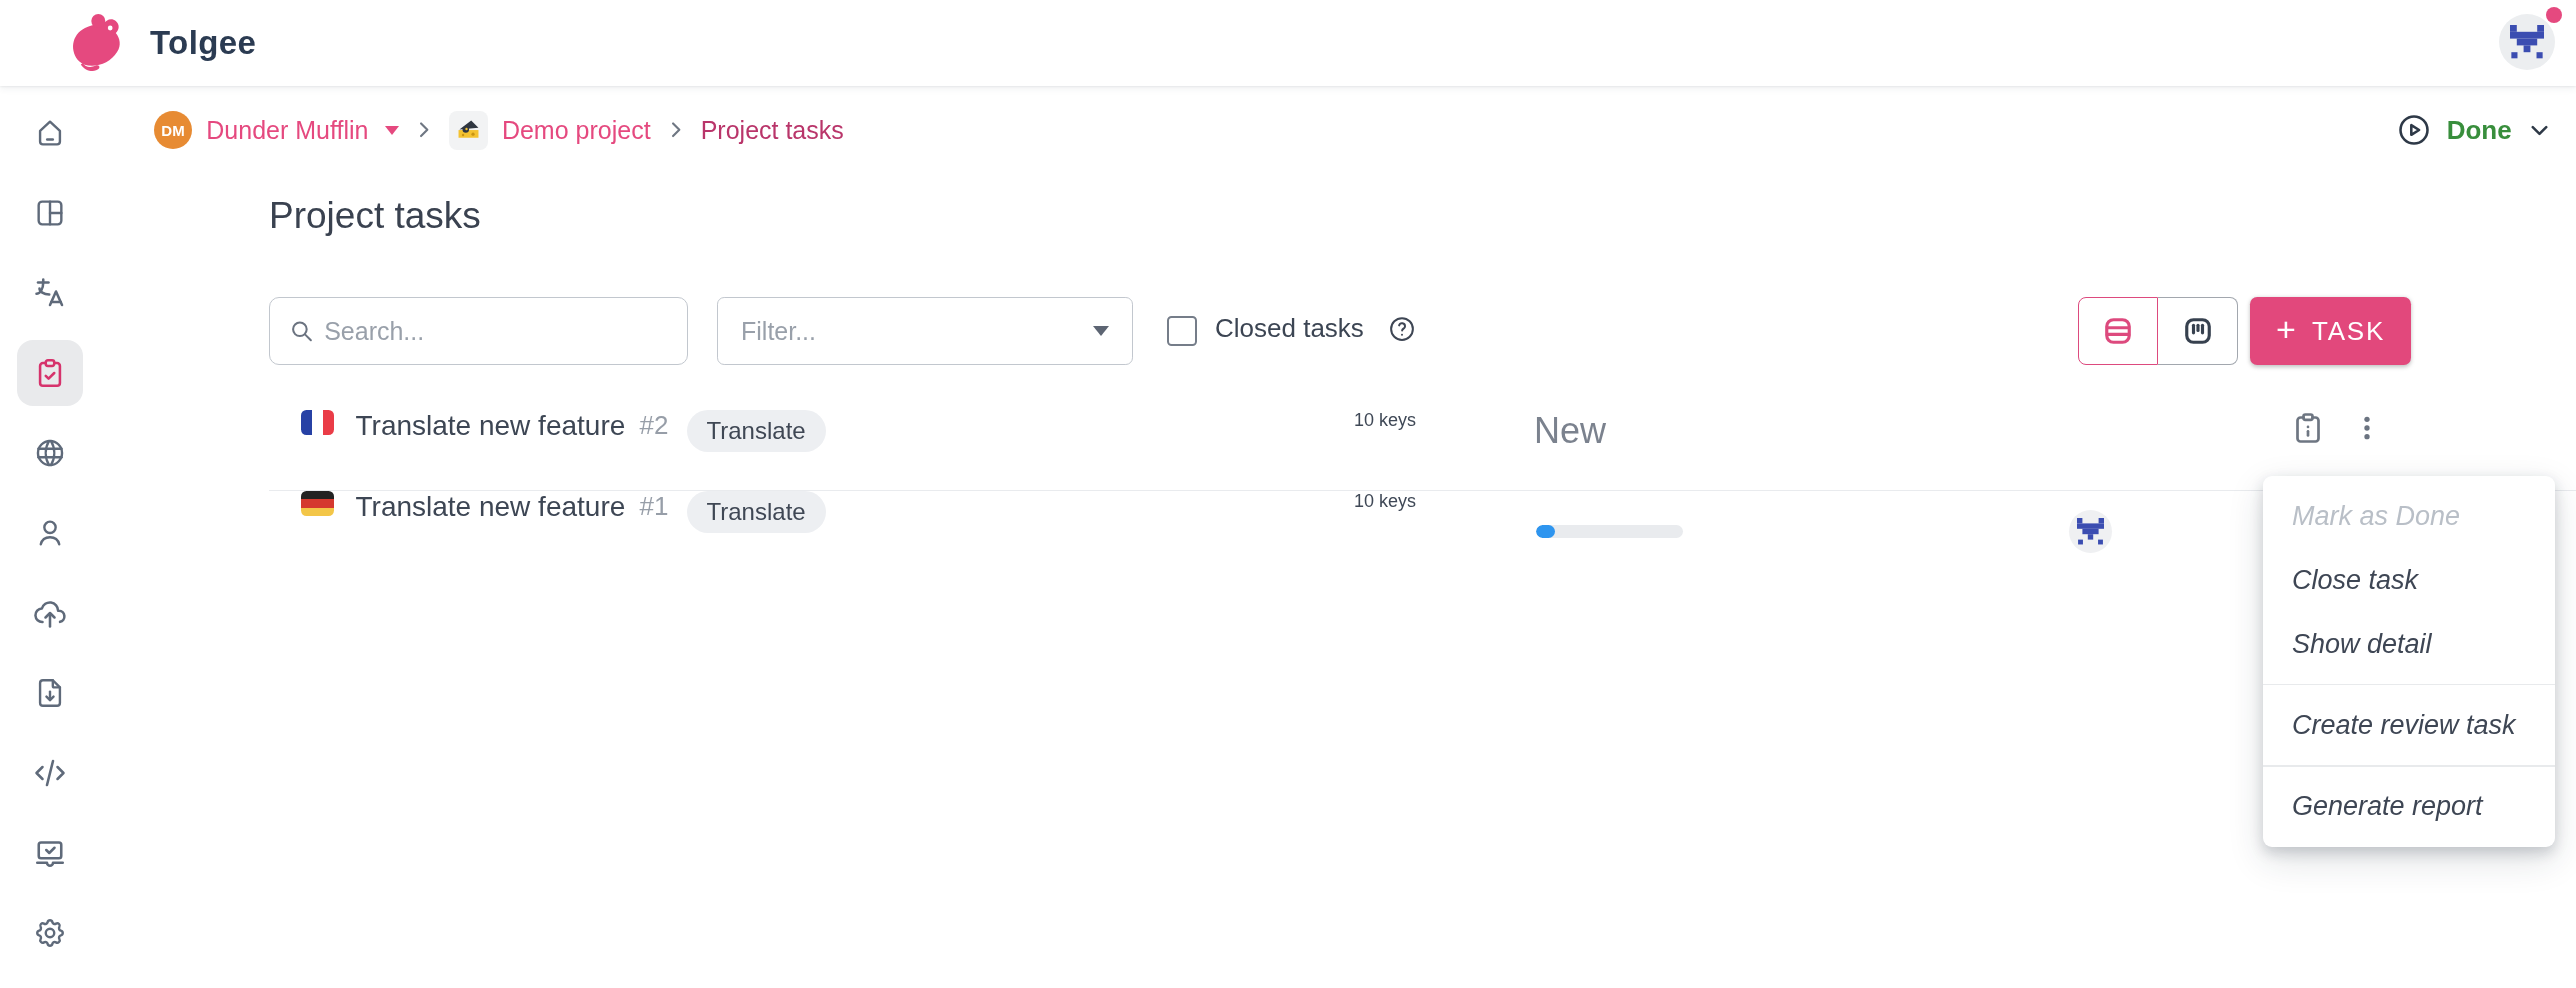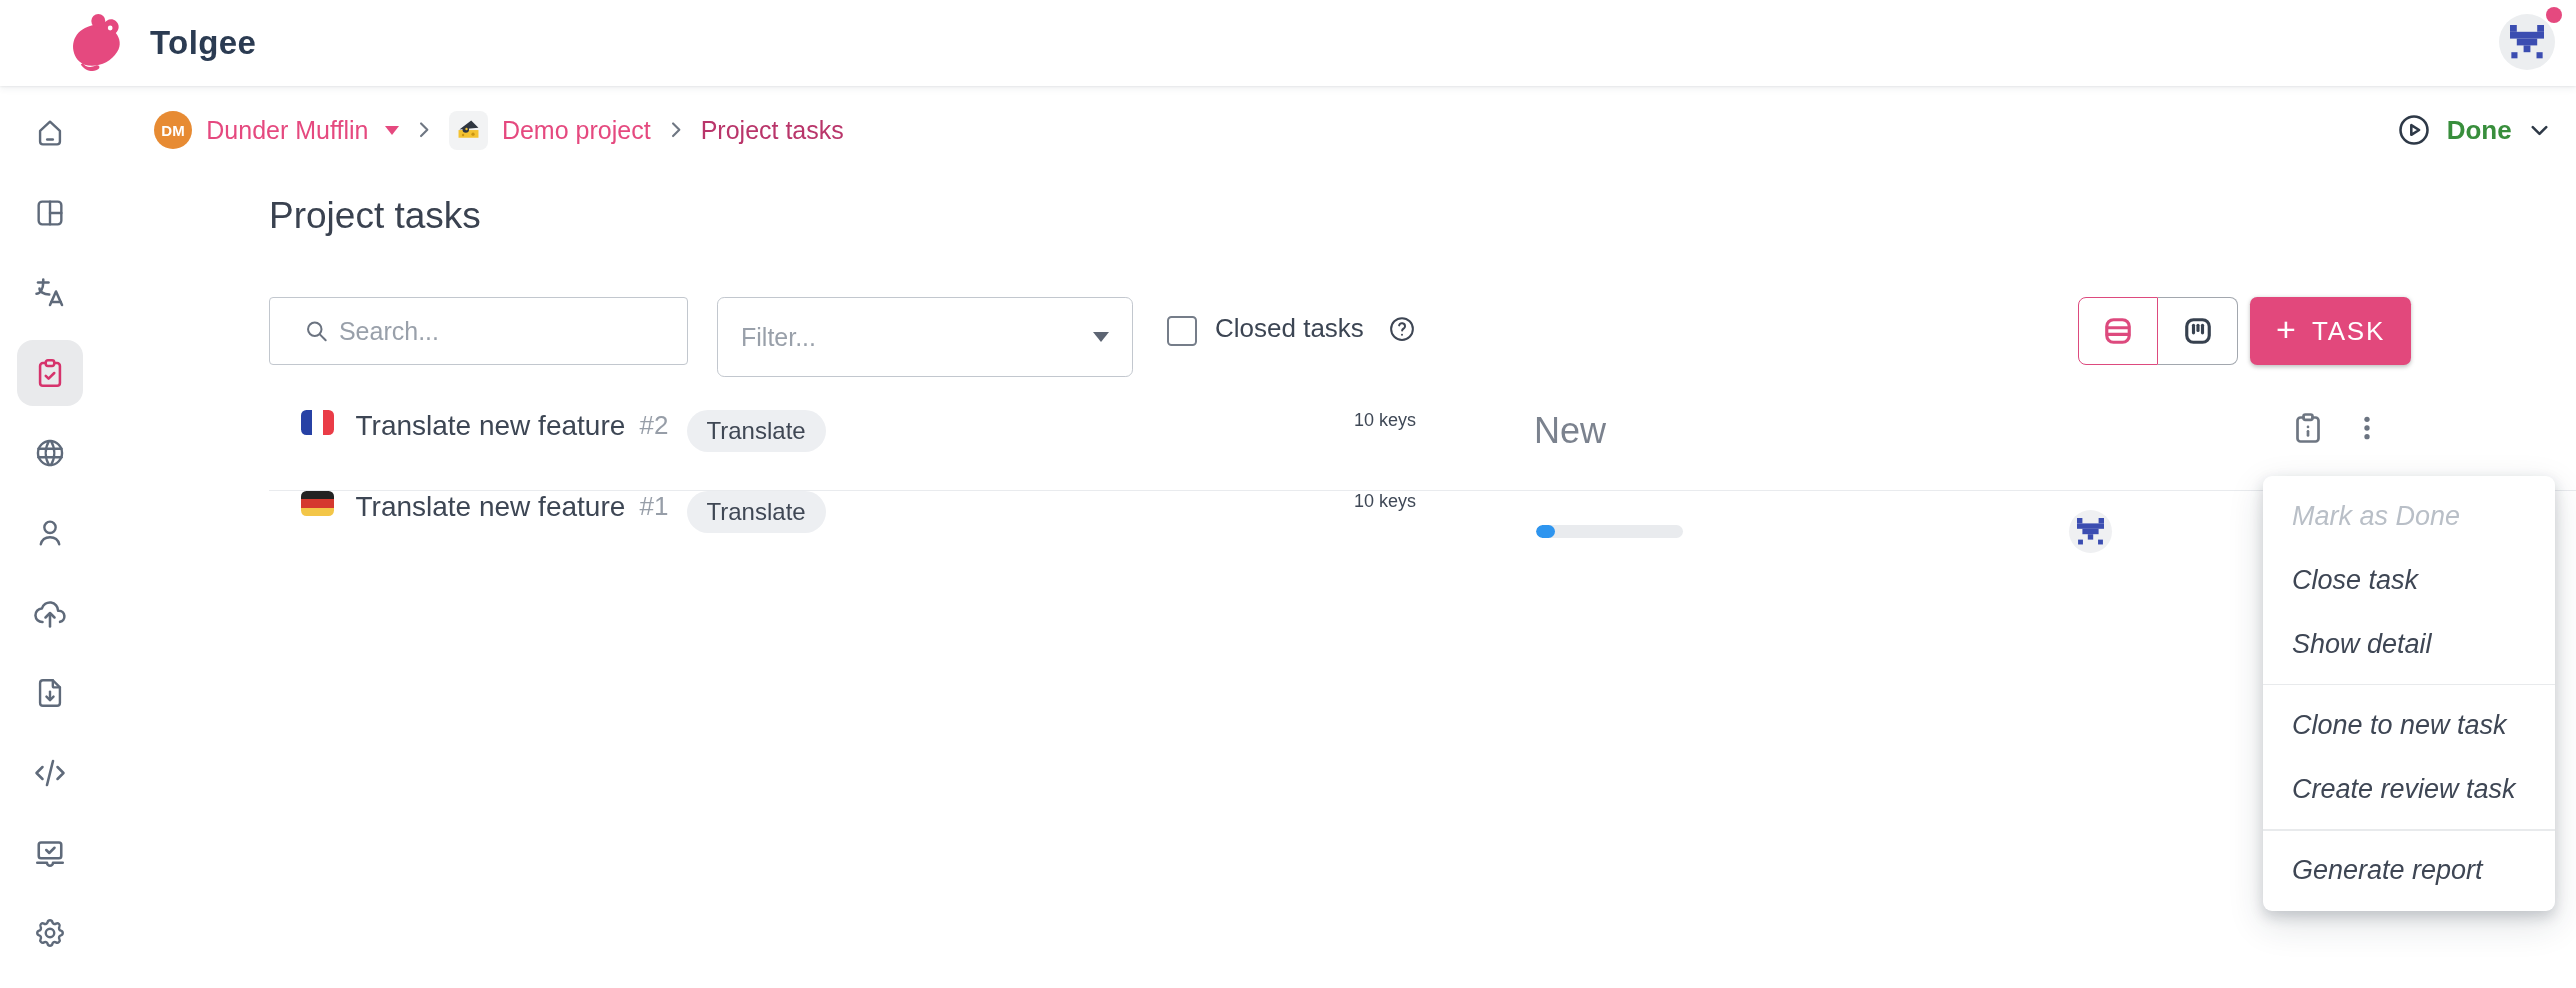--- a/index.html
+++ b/index.html
@@ -40,25 +40,25 @@
                  display:flex; align-items:center; justify-content:center; cursor:pointer; }
   .crumb-sep { display:flex; align-items:center; }
   .state-box { position:absolute; right:23px; top:0; height:56px; display:flex; align-items:center; gap:14.3px; cursor:pointer; }
   .state-label { color:#388e3c; font-size:26px; font-weight:bold; }
 
   
   .page-title { position:absolute; left:269px; top:195px; font-size:37px; font-weight:500; color:#3a4250; }
 
   .controls { position:absolute; left:0; top:297px; width:2576px; height:70px; }
   .search-box { position:absolute; left:269px; top:0; width:419px; height:68px; border:0.9px solid #c2c7ce;
-                border-radius:4px; display:flex; align-items:center; padding:0 33px; gap:9px; background:#fff; }
+                border-radius:10px; display:flex; align-items:center; padding:0 18px; gap:9px; background:#fff; }
   .search-box input { border:none; outline:none; font-size:25px; width:100%; color:#3d4654;
                       font-family:"Liberation Sans", sans-serif; }
   .search-box input::placeholder { color:#99a0aa; }
-  .filter-box { position:absolute; left:717px; top:0; width:416px; height:80px; border:0.9px solid #c2c7ce;
+  .filter-box { position:absolute; left:717px; top:0; width:416px; height:68px; border:0.9px solid #c2c7ce;
                 border-radius:7.2px; display:flex; align-items:center; padding:0 23px; cursor:pointer; background:#fff; }
   .filter-placeholder { color:#99a0aa; font-size:25px; flex:1; }
   .caret-down-filter { width:0; height:0; border-left:8px solid transparent; border-right:8px solid transparent;
                        border-top:10px solid #5d6573; }
   .checkbox { position:absolute; left:1167px; top:19px; width:30px; height:30px; border:2.2px solid #757d89;
               border-radius:4.5px; background:#fff; cursor:pointer; }
   .closed-label { position:absolute; left:1215px; top:16px; font-size:26px; color:#3c4553;text-align:right; }
   .help-icon { position:absolute; left:1387px; top:17px; cursor:pointer; }
 
   .view-toggle { position:absolute; left:2078px; top:0; height:68px; display:flex; }
@@ -374,21 +374,20 @@
 </div>
 
 <div class="ctx-menu">
   <div class="ctx-group">
     <div class="ctx-item disabled">Mark as Done</div>
     <div class="ctx-item">Close task</div>
     <div class="ctx-item">Show detail</div>
   </div>
   <div class="ctx-divider"></div>
   <div class="ctx-group">
-    <div class="ctx-item">Clone to new task</div>
     <div class="ctx-item">Create review task</div>
   </div>
   <div class="ctx-divider"></div>
   <div class="ctx-group">
     <div class="ctx-item">Generate report</div>
   </div>
 </div>
 
 
 </body></html>

